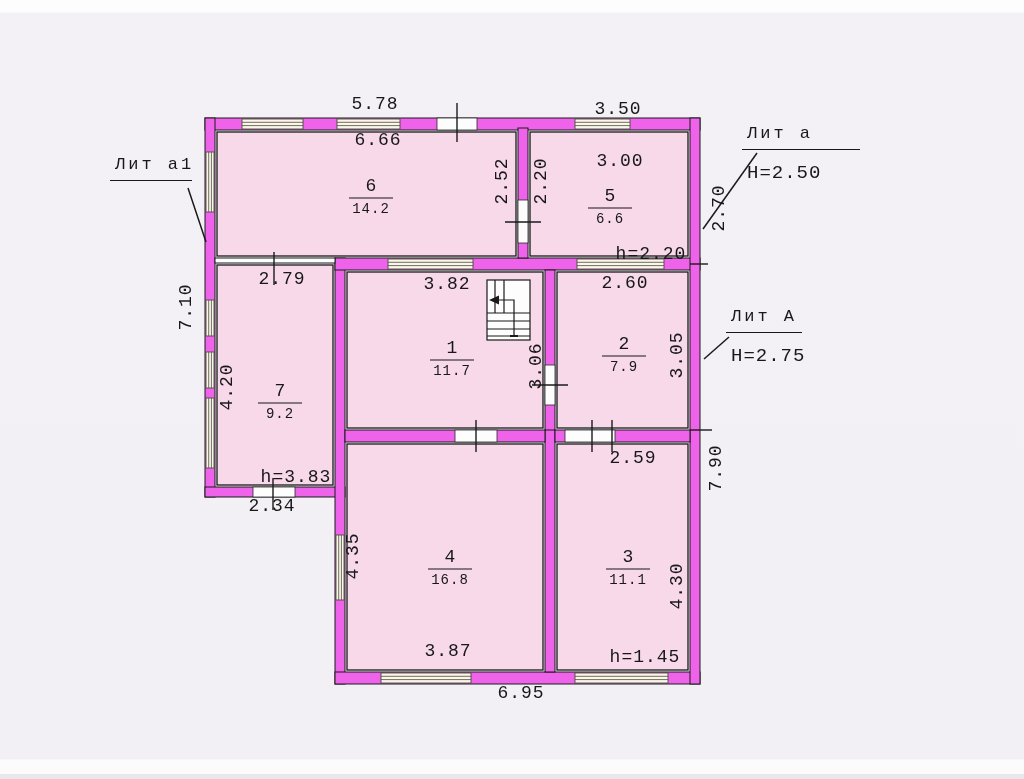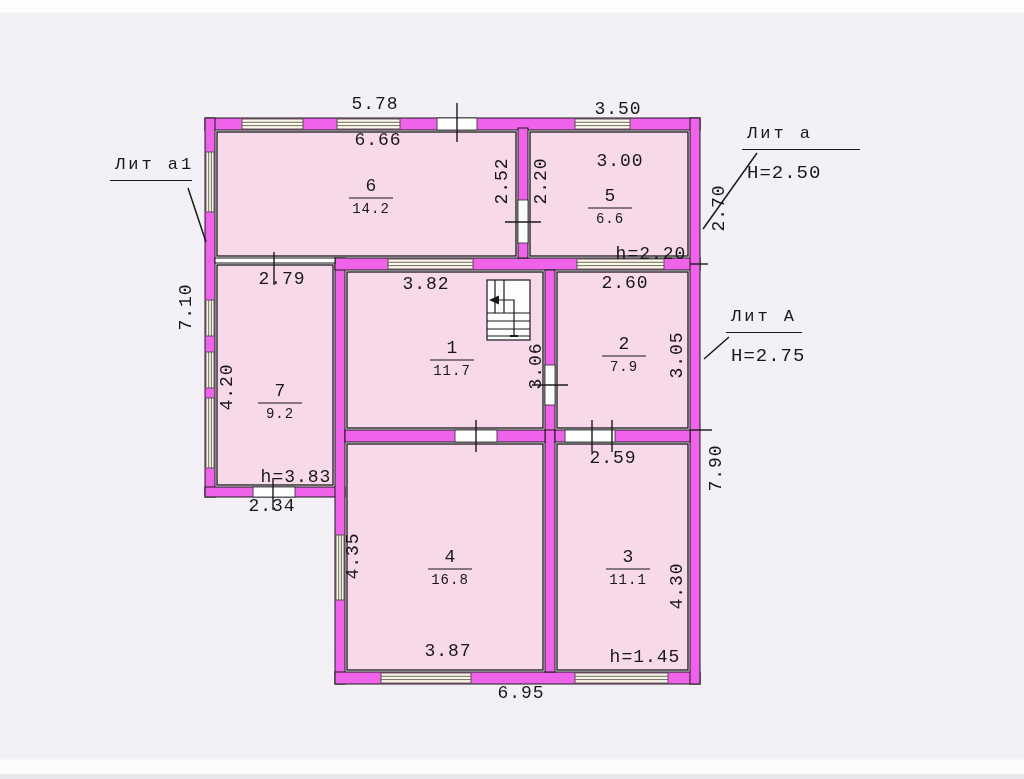--- a/index.html
+++ b/index.html
@@ -131,23 +131,23 @@
       <polygon points="489,300 499,295.5 499,304.5" fill="#1a1a1a" stroke="none"></polygon>
       <line x1="510" y1="336" x2="518" y2="336" stroke-width="2"></line>
     </g>
   </svg>
 
   <div class="dim" style="left:375px;top:104px">5.78</div>
   <div class="dim" style="left:618px;top:109px">3.50</div>
   <div class="dim" style="left:378px;top:140px">6.66</div>
   <div class="dim" style="left:620px;top:161px">3.00</div>
   <div class="dim" style="left:282px;top:279px">2.79</div>
-  <div class="dim" style="left:426px;top:284px">3.82</div>
+  <div class="dim" style="left:447px;top:284px">3.82</div>
   <div class="dim" style="left:625px;top:283px">2.60</div>
-  <div class="dim" style="left:613px;top:458px">2.59</div>
+  <div class="dim" style="left:633px;top:458px">2.59</div>
   <div class="dim" style="left:272px;top:506px">2.34</div>
   <div class="dim" style="left:448px;top:651px">3.87</div>
   <div class="dim" style="left:521px;top:693px">6.95</div>
 
   <div class="dim v" style="left:186px;top:307px">7.10</div>
   <div class="dim v" style="left:502px;top:181px">2.52</div>
   <div class="dim v" style="left:541px;top:181px">2.20</div>
   <div class="dim v" style="left:719px;top:208px">2.70</div>
   <div class="dim v" style="left:536px;top:366px">3.06</div>
   <div class="dim v" style="left:677px;top:355px">3.05</div>

